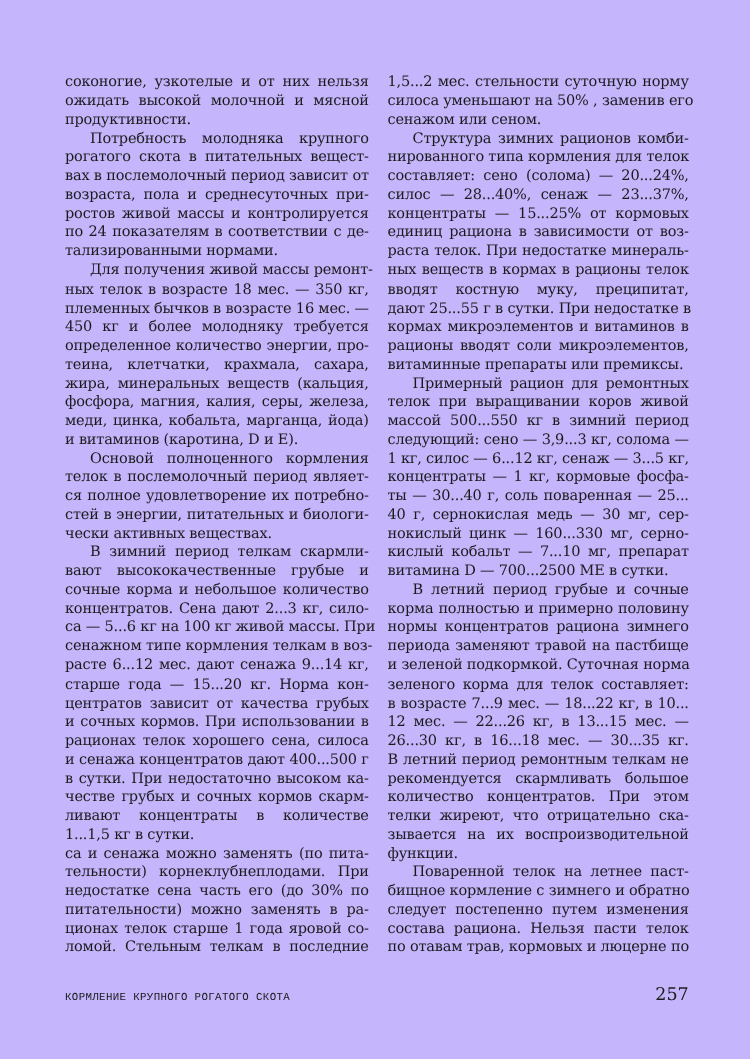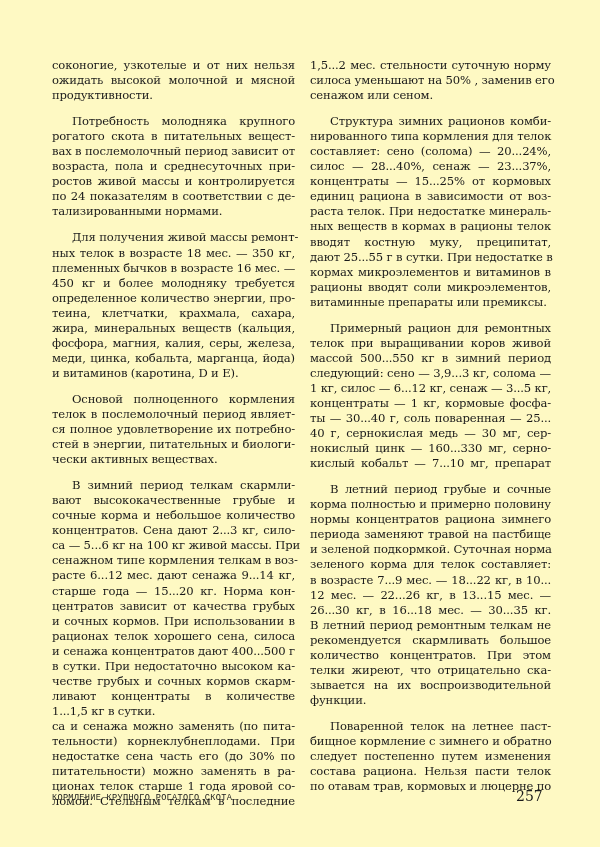--- a/index.html
+++ b/index.html
@@ -1,25 +1,25 @@
 <!DOCTYPE html>
 <html><head>
 <meta charset="utf-8">
 <style>
   html, body { margin:0; padding:0; background:#ffffff; }
   body { width:600px; height:847px; position:relative; overflow:hidden; font-family:"DejaVu Serif", "Liberation Serif", serif; color:#1a1a1a; }
-  .page { position:absolute; left:0; top:0; width:600px; height:847px; background:#fef9c3; }
+  .page { position:absolute; left:0; top:0; width:600px; height:847px; background:#c4b5fd; }
   .col { position:absolute; top:58px; }
   .col.left { left:52px; width:243px; }
   .col.right { left:310px; width:241px; }
   .line { display:block; height:15.05px; line-height:15.05px; font-size:11.6px; white-space:nowrap; text-align:justify; text-align-last:justify; letter-spacing:-0.15px; overflow:visible; }
   .line.last { text-align-last:left; }
-  .line.indent { text-indent:20px;margin-top:11px; }
+  .line.indent { text-indent:20px; }
   .footer-title { position:absolute; left:52px; top:793px; font-size:8.6px; letter-spacing:0.3px; font-family:Liberation Mono, monospace; }
-  .page-number { position:absolute; left:516px; top:788px; width:35px; font-size:14px; font-family:"DejaVu Serif", serif; }
+  .page-number { position:absolute; left:516px; top:788px; width:35px; text-align:right; font-size:14px; font-family:"DejaVu Serif", serif; }
 </style>
 </head>
 <body>
 
 <div class="page">
   <div class="col left" id="left-col">
       <div>
         <span class="line">соконогие, узкотелые и от них нельзя</span>
         <span class="line">ожидать высокой молочной и мясной</span>
         <span class="line last">продуктивности.</span>
@@ -104,20 +104,21 @@
         <span class="line indent">Примерный рацион для ремонтных</span>
         <span class="line">телок при выращивании коров живой</span>
         <span class="line">массой 500...550 кг в зимний период</span>
         <span class="line">следующий: сено — 3,9...3 кг, солома —</span>
         <span class="line">1 кг, силос — 6...12 кг, сенаж — 3...5 кг,</span>
         <span class="line">концентраты — 1 кг, кормовые фосфа-</span>
         <span class="line">ты — 30...40 г, соль поваренная — 25...</span>
         <span class="line">40 г, сернокислая медь — 30 мг, сер-</span>
         <span class="line">нокислый цинк — 160...330 мг, серно-</span>
         <span class="line">кислый кобальт — 7...10 мг, препарат</span>
+        <span class="line last">витамина D — 700...2500 МЕ в сутки.</span>
       </div>
       <div>
         <span class="line indent">В летний период грубые и сочные</span>
         <span class="line">корма полностью и примерно половину</span>
         <span class="line">нормы концентратов рациона зимнего</span>
         <span class="line">периода заменяют травой на пастбище</span>
         <span class="line">и зеленой подкормкой. Суточная норма</span>
         <span class="line">зеленого корма для телок составляет:</span>
         <span class="line">в возрасте 7...9 мес. — 18...22 кг, в 10...</span>
         <span class="line">12 мес. — 22...26 кг, в 13...15 мес. —</span>

